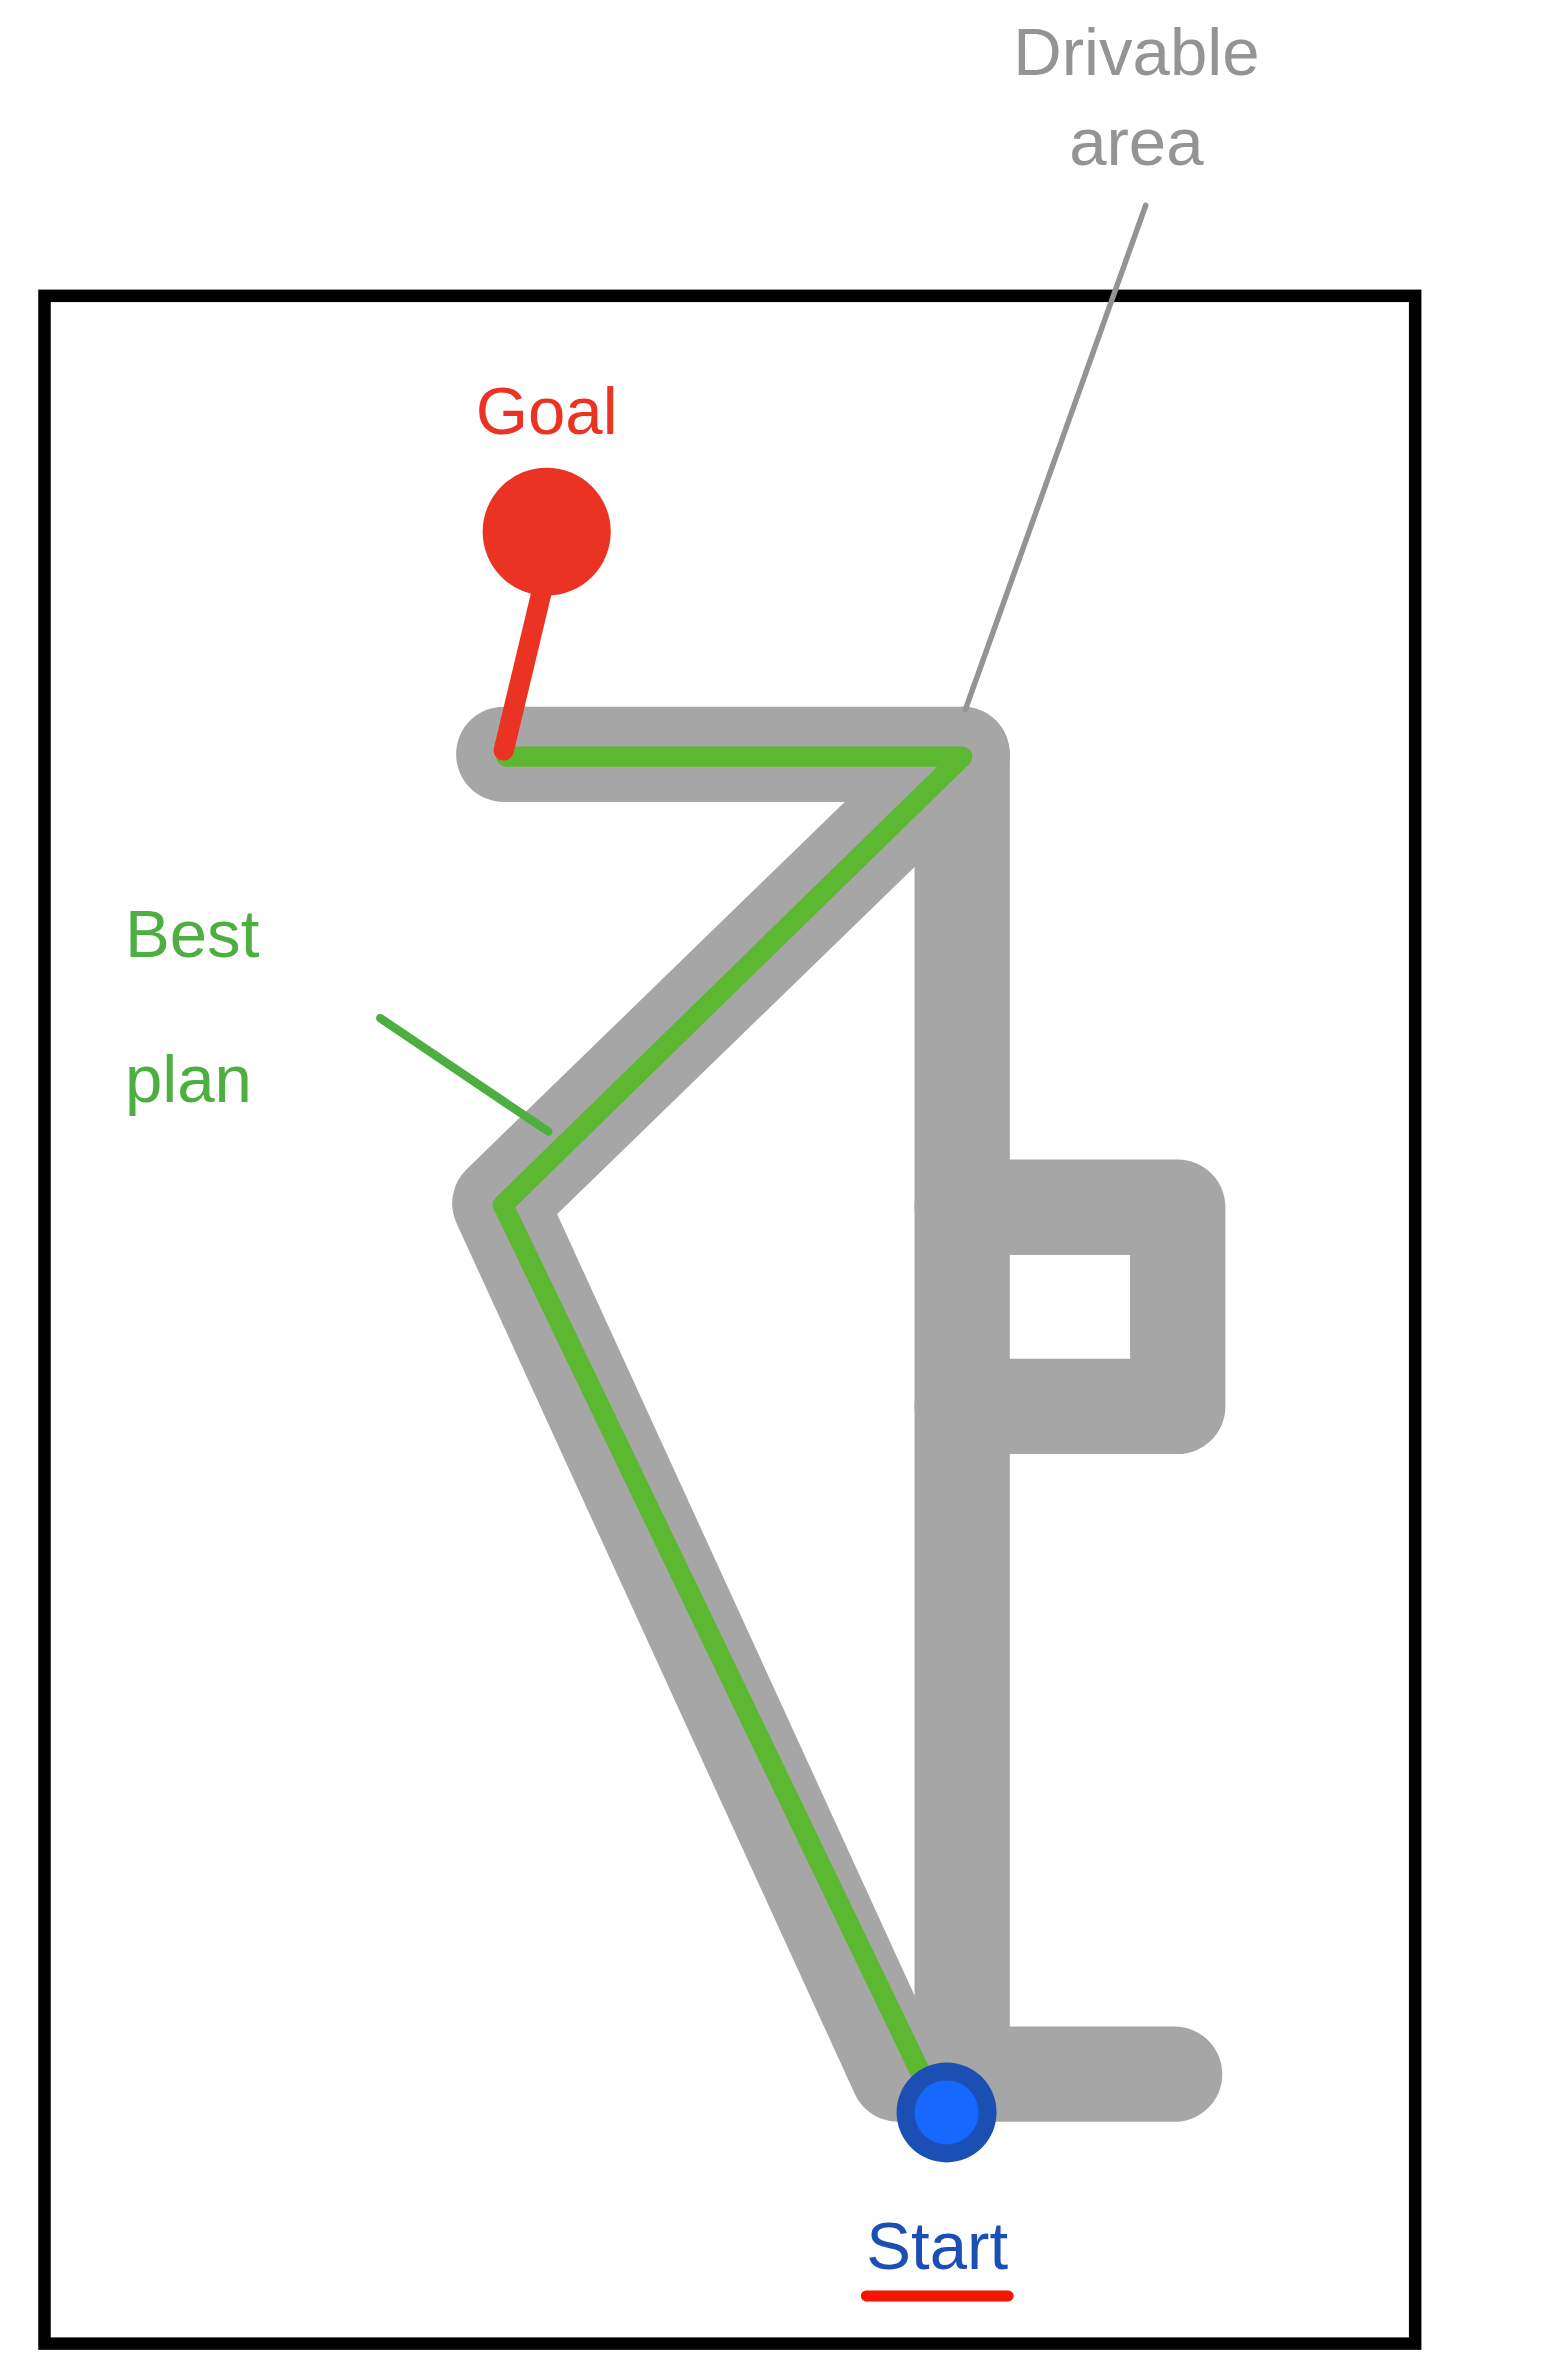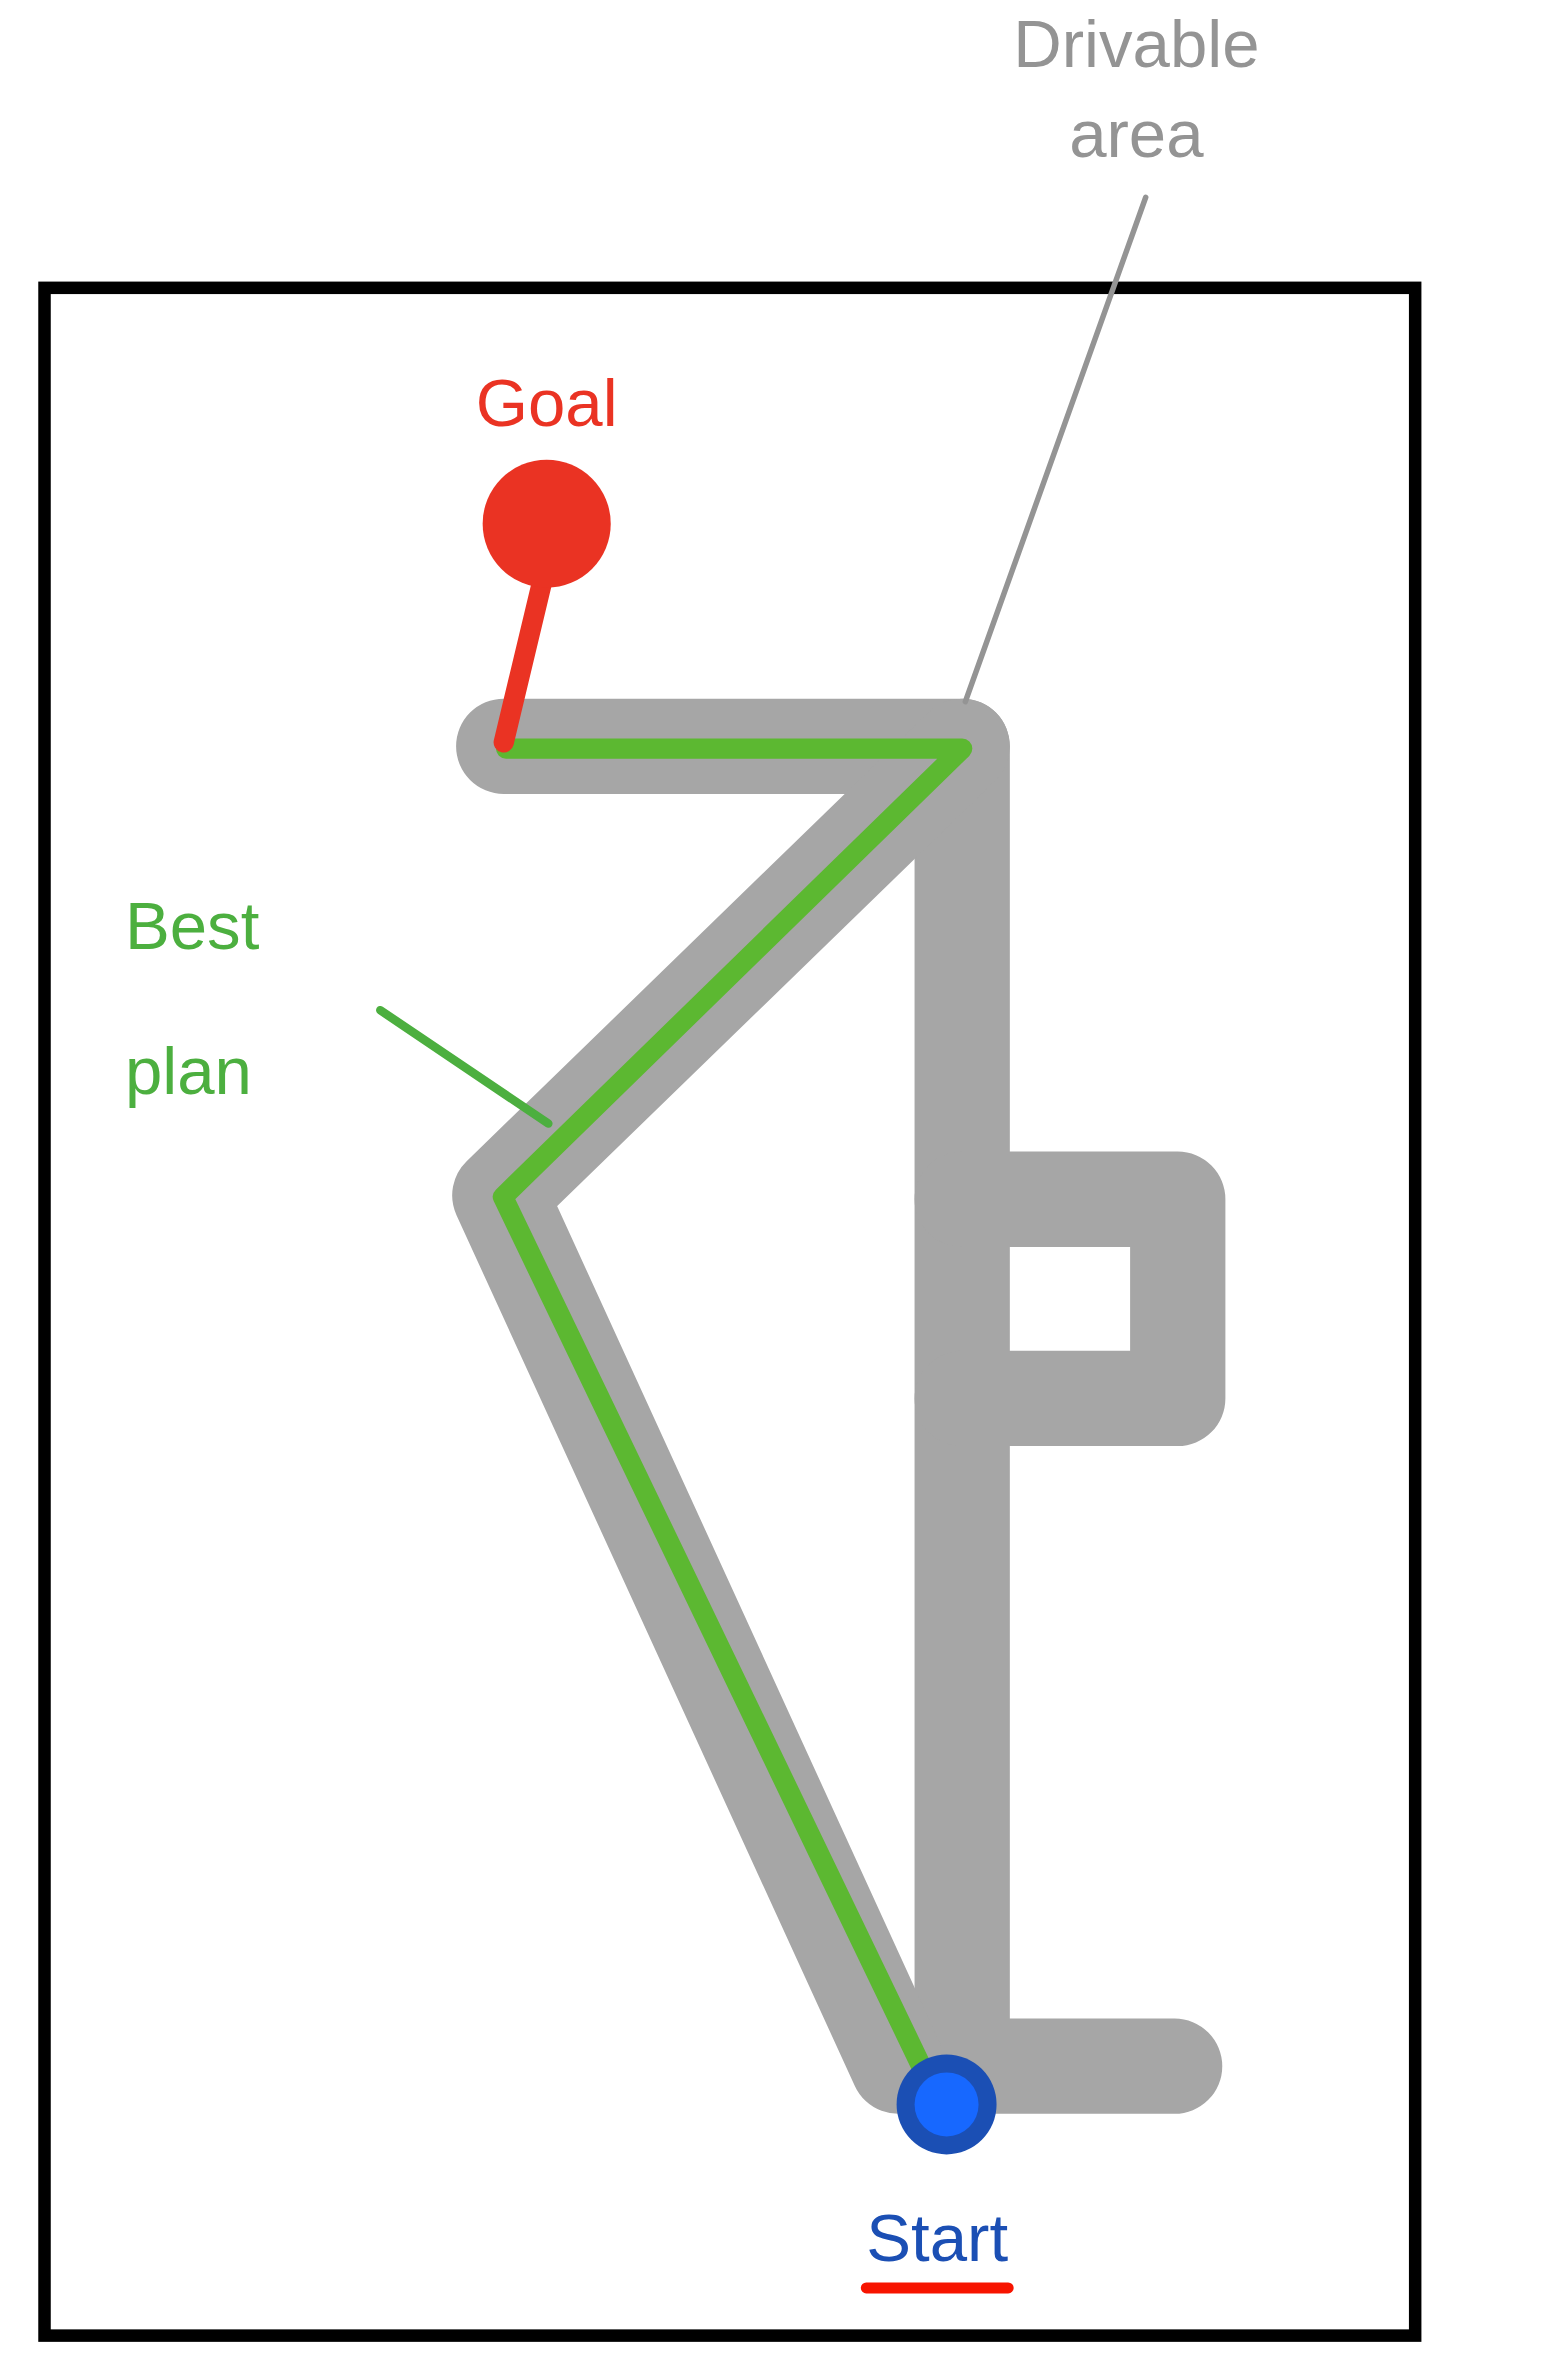--- a/index.html
+++ b/index.html
@@ -9,21 +9,21 @@
   }
   body {
     width: 1562px;
     height: 2354px;
     position: relative;
     font-family: "Liberation Sans", sans-serif;
     overflow: hidden;
   }
   #diagram-root {
     position: absolute;
-    left: 0; top: 0;
+    left: 0; top: 8px;
     width: 1562px;
     height: 1932px;
   }
   svg#scene {
     display: block;
     width: 1562px;
     height: 2354px;
   }
   .lbl {
     font-family: "Liberation Sans", sans-serif;

